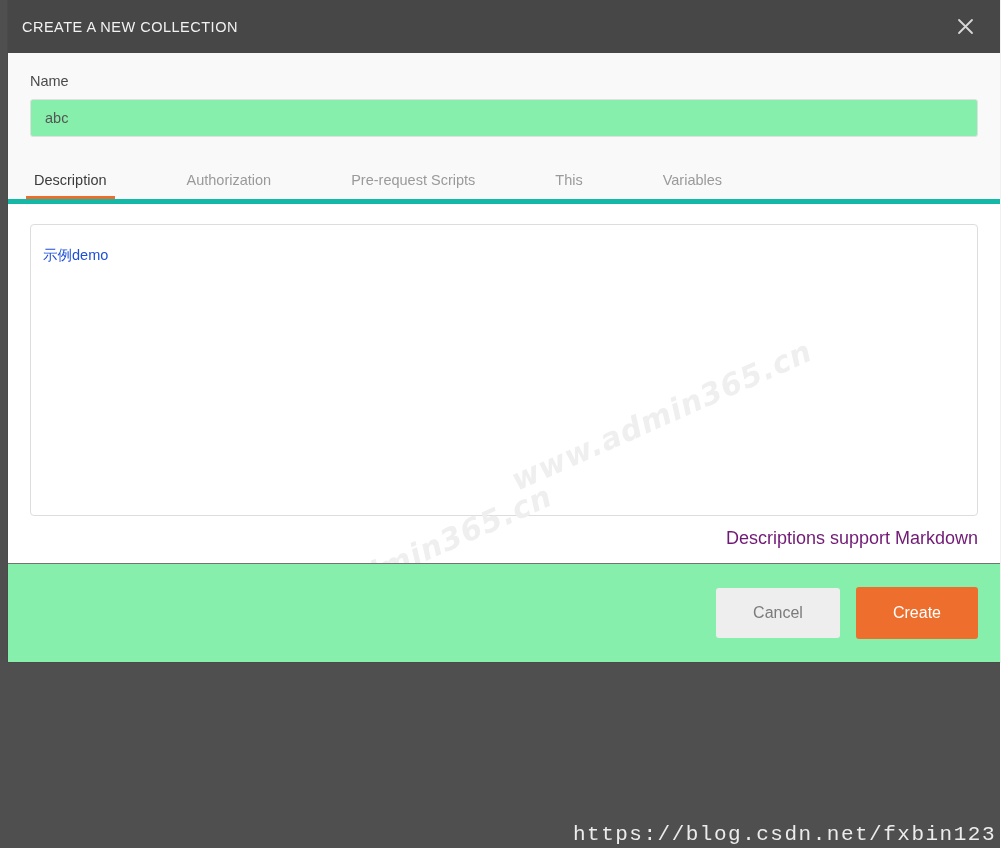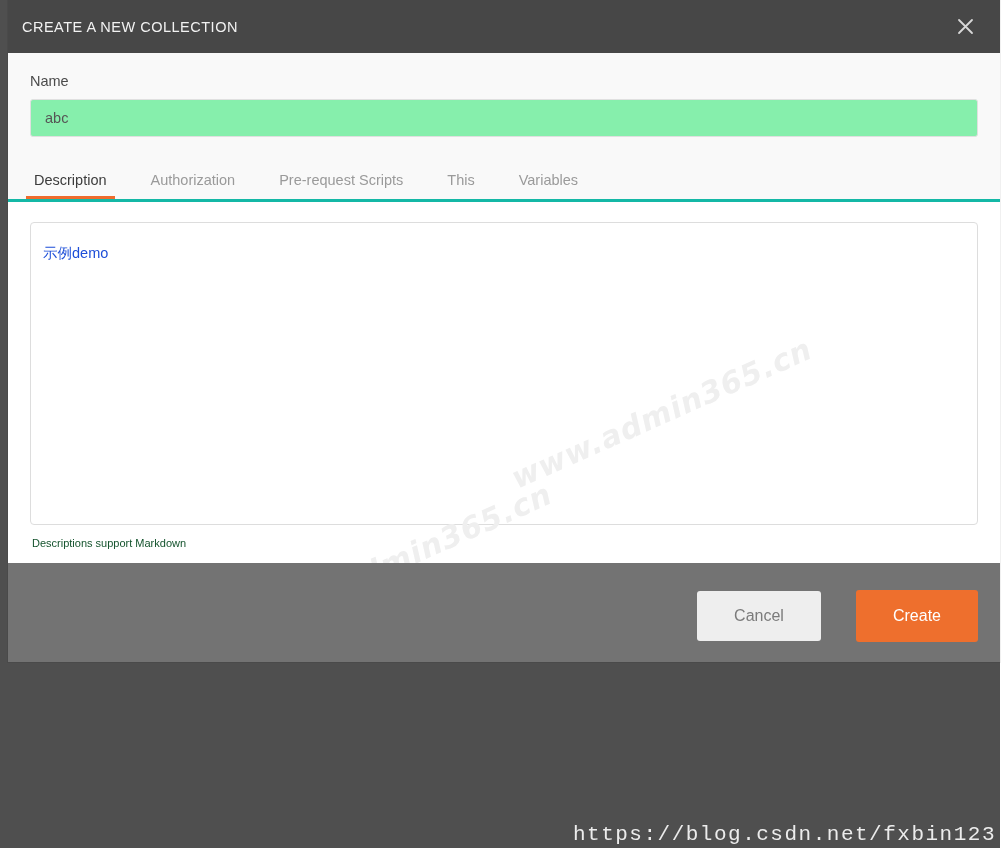--- a/index.html
+++ b/index.html
@@ -64,21 +64,21 @@
     width: 26px; height: 26px;
     display: flex; align-items: center; justify-content: center;
     cursor: pointer;
     color: #d8d8d8;
   }
   #close-button svg { display: block; }
 
   
   #upper-region {
     background: #f9f9f9;
-    border-bottom: 3px solid #14b8a6;
+    border-bottom: 5px solid #14b8a6;
     padding: 20px 22px 0 22px;
     box-sizing: border-box;
   }
   #name-label {
     font-size: 14.5px;
     color: #4b4b4b;
     margin-bottom: 10px;
   }
   #name-input {
     display: block;
@@ -94,20 +94,21 @@
     padding: 0 14px;
     outline: none;
   }
 
   
   #tabs {
     display: flex;
     align-items: flex-end;
     margin-top: 22px;
     height: 40px;
+    gap: 36px;
   }
   .tab {
     position: relative;
     font-size: 14.5px;
     color: #9a9a9a;
     padding: 0 4px 11px 4px;
     margin-right: 36px;
     cursor: pointer;
     white-space: nowrap;
   }
@@ -148,23 +149,24 @@
     outline: none;
     font-family: "Liberation Sans", sans-serif;
     font-size: 14.5px;
     line-height: 1.45;
     color: #1d4ed8;
     padding: 20px 12px;
     position: relative;
     z-index: 2;
   }
   #markdown-note {
-    font-size: 11px;
-    color: #14532d;
+    font-size: 18px;
+    color: #701a75;
     padding: 12px 0 14px 2px;
+    text-align: right;
   }
 
   
   #watermark-layer {
     position: absolute;
     left: 0; top: 0;
     width: 100%; height: 100%;
     pointer-events: none;
     z-index: 3;
     overflow: hidden;
@@ -180,29 +182,28 @@
     transform-origin: left center;
     letter-spacing: 1px;
   }
   .wm-a { left: 245px; top: 405px; font-size: 30px; }
   .wm-b { left: 505px; top: 260px; font-size: 30px; }
 
   
   #modal-footer {
     height: 99px;
     min-height: 99px;
-    border-top: 7px solid #737373;
-    background: #737373;
+    border-top: 1px solid #737373;
+    background: #86efac;
     display: flex;
     align-items: center;
     justify-content: flex-end;
     padding: 0 22px 0 0;
     box-sizing: border-box;
     position: relative;
-    gap: 19px;
   }
   .btn {
     font-family: "Liberation Sans", sans-serif;
     font-size: 16px;
     border: none;
     border-radius: 3px;
     cursor: pointer;
     outline: none;
   }
   #cancel-button {

